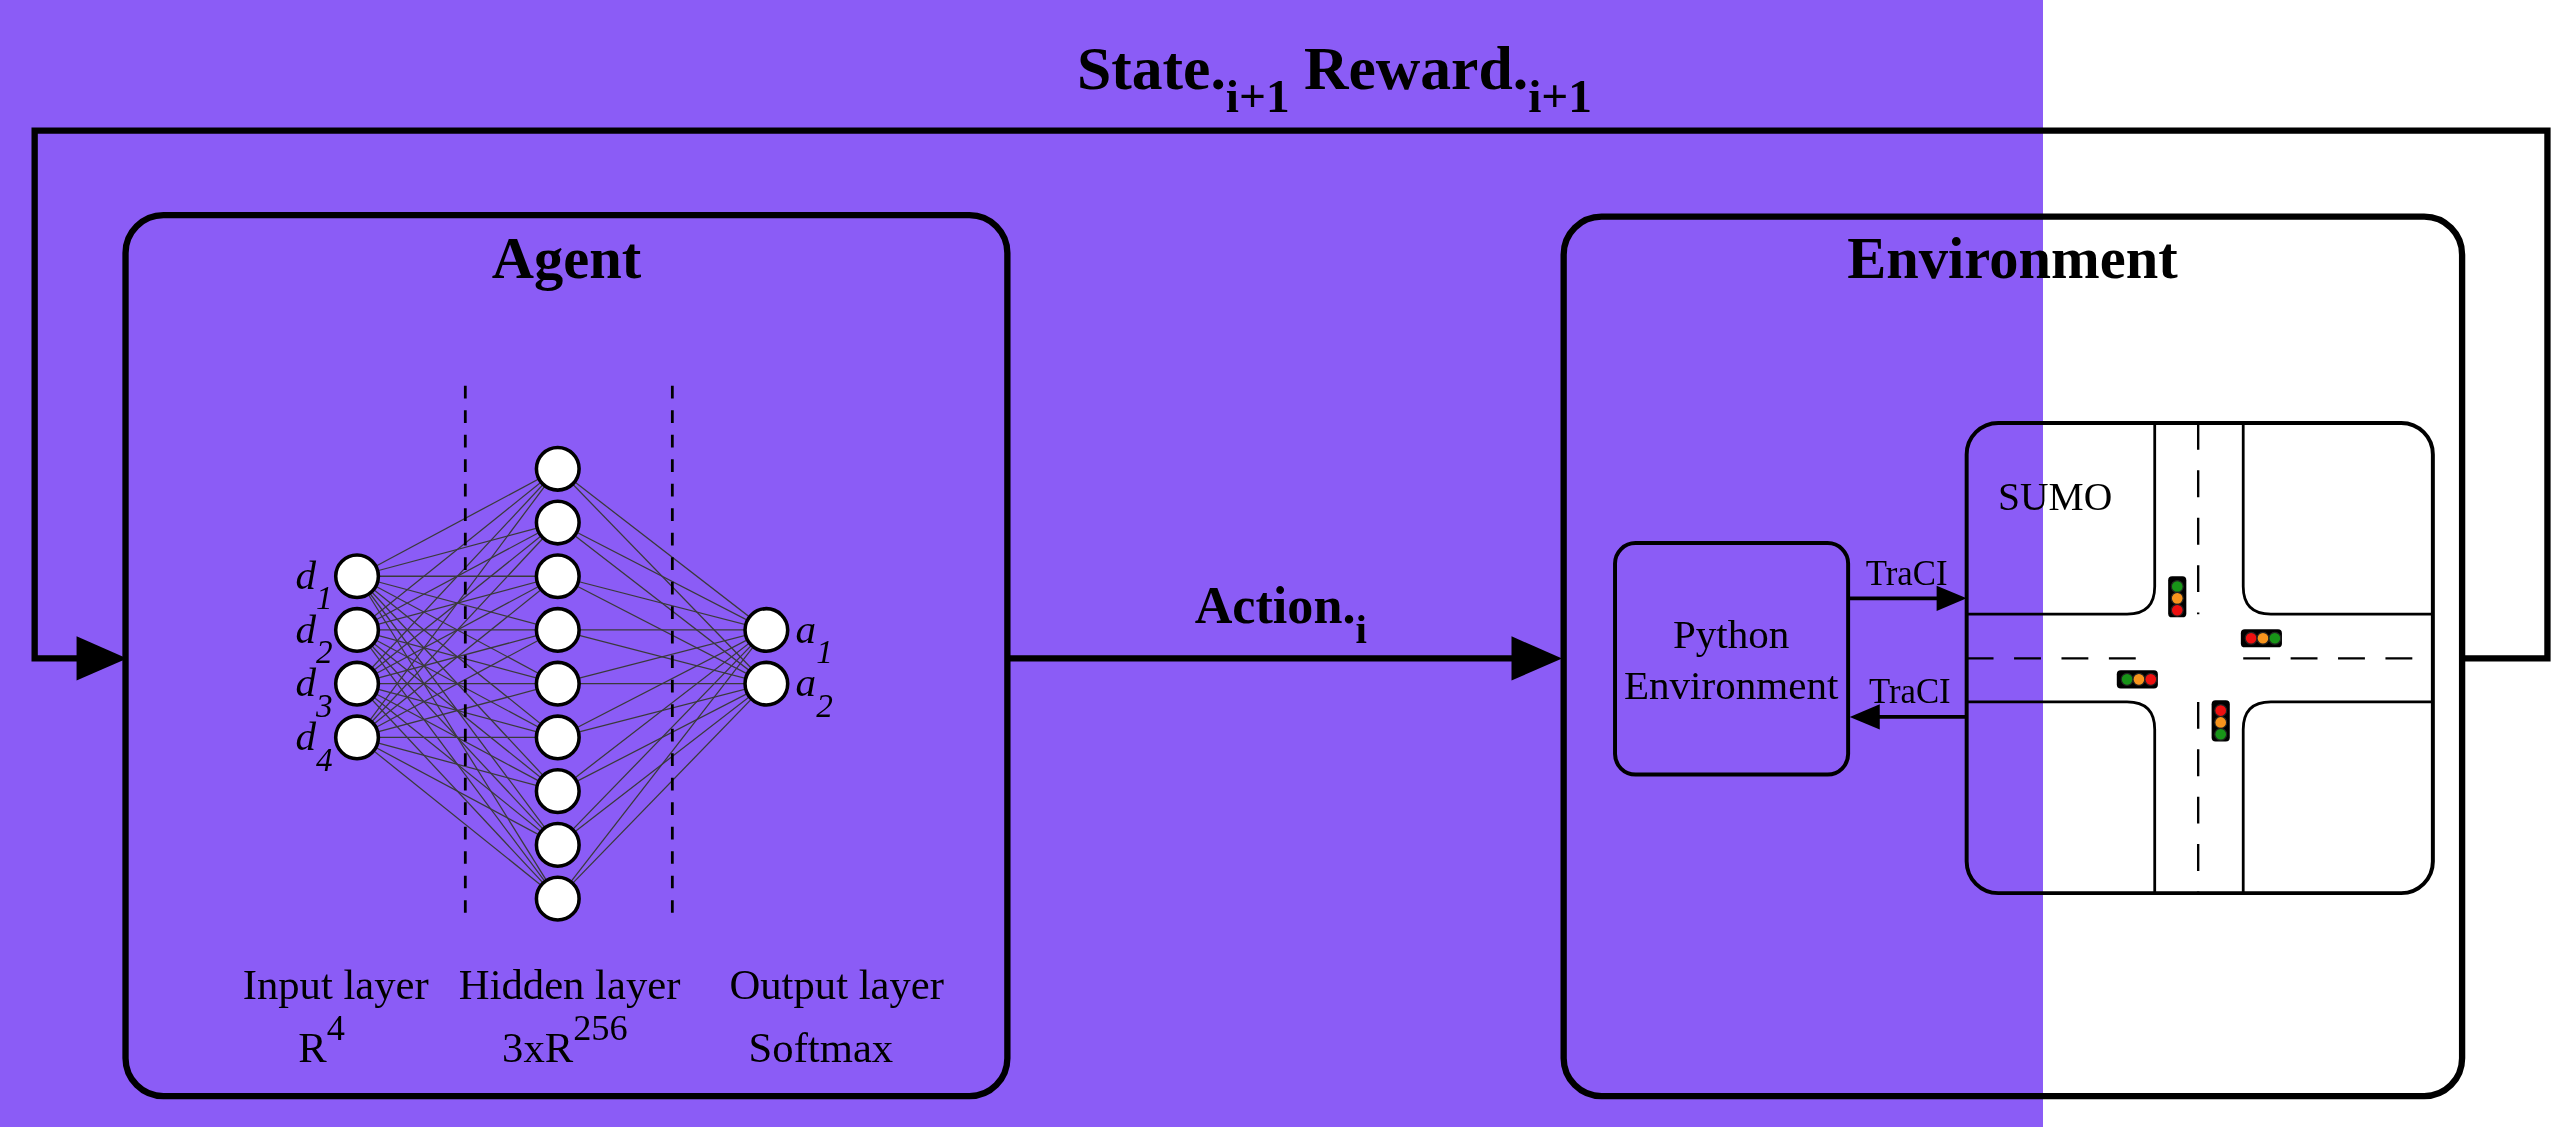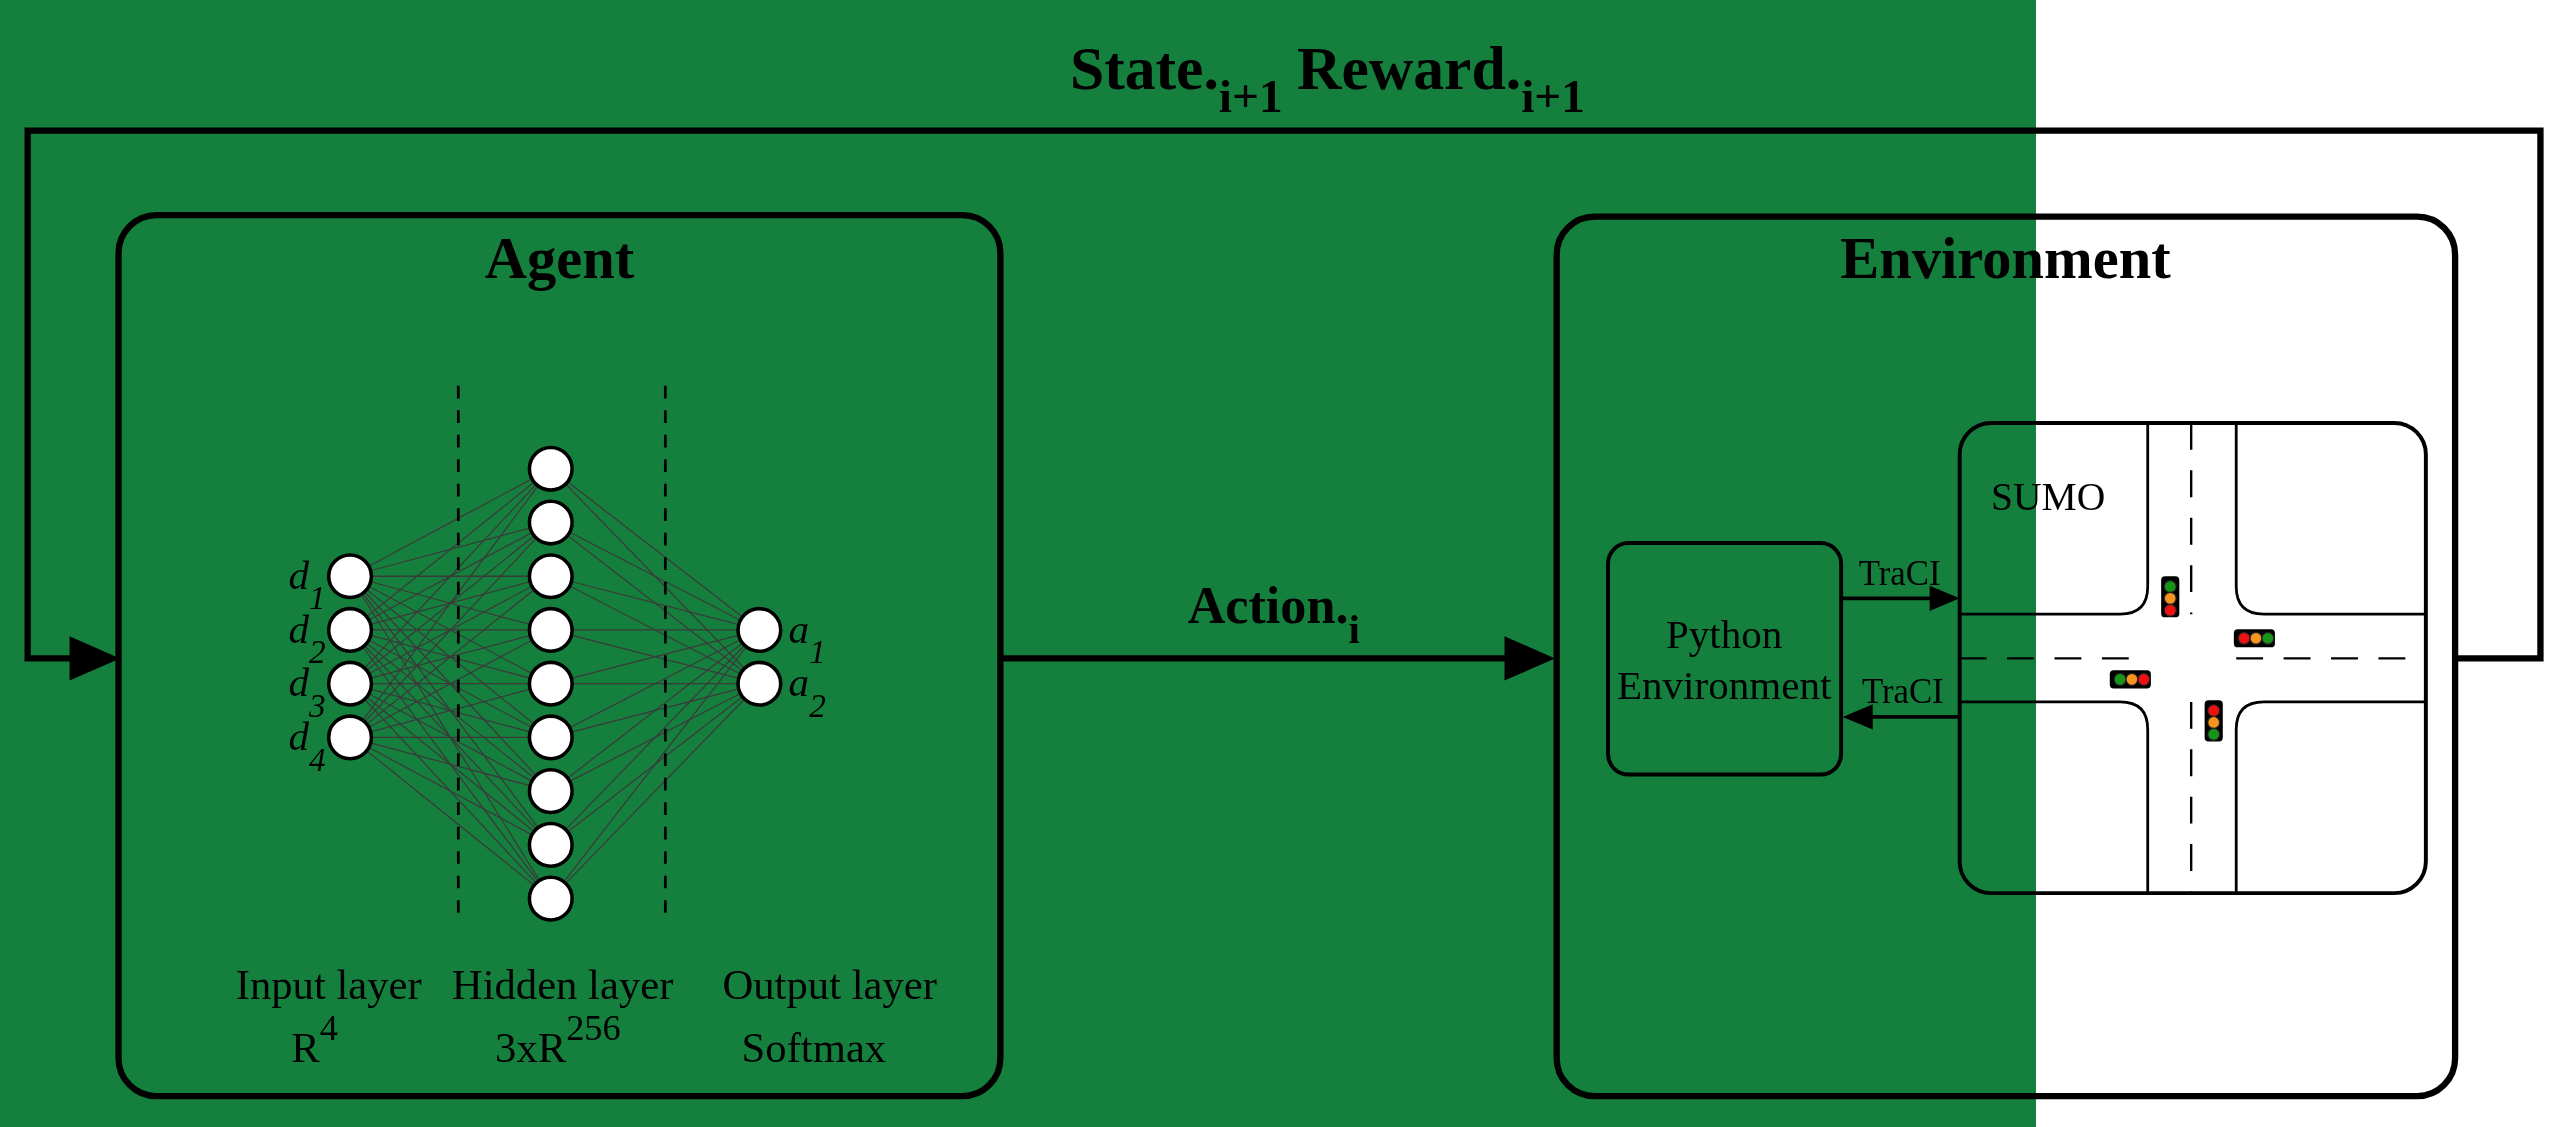--- a/index.html
+++ b/index.html
@@ -1,16 +1,16 @@
 <!DOCTYPE html>
 <html style="font-size:12.6px"><head>
 <meta charset="utf-8">
 <style>
   html, body { margin: 0; padding: 0; background: #ffffff; }
-  .stage { width: 2036px; height: 1128px; position: relative; background: #15803d; }
+  .stage { width: 2036px; height: 1128px; position: relative; background: #8b5cf6; padding-left: 7px; }
   svg { display: block; }
   text { font-family: "Liberation Serif", "DejaVu Serif", serif; fill: #000; }
   .t-bold { font-weight: bold; }
   .t-italic { font-style: italic; }
   .ln { stroke: #000; fill: none; }
   .edge { stroke: #3a3a3a; stroke-width: 1.6; }
   .node { fill: #ffffff; stroke: #000; stroke-width: 4.5; }
   .dashguide { stroke: #000; stroke-width: 3.5; stroke-dasharray: 16 15; fill: none; }
   .roaddash { stroke: #000; stroke-width: 3; stroke-dasharray: 34 26; fill: none; }
   .roadedge { stroke: #000; stroke-width: 3.5; fill: none; }

